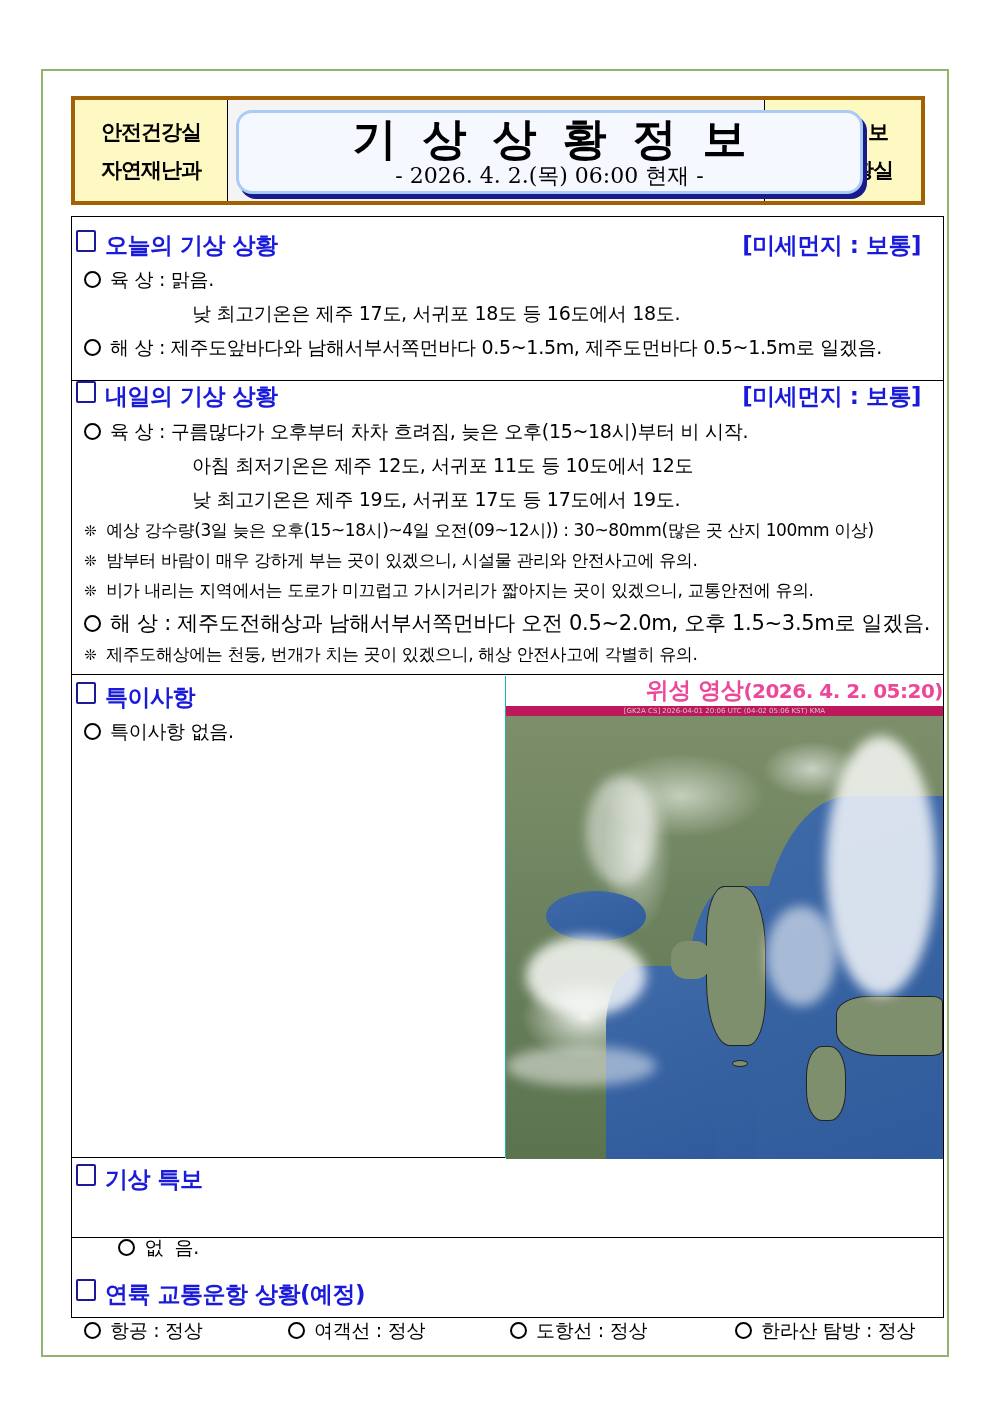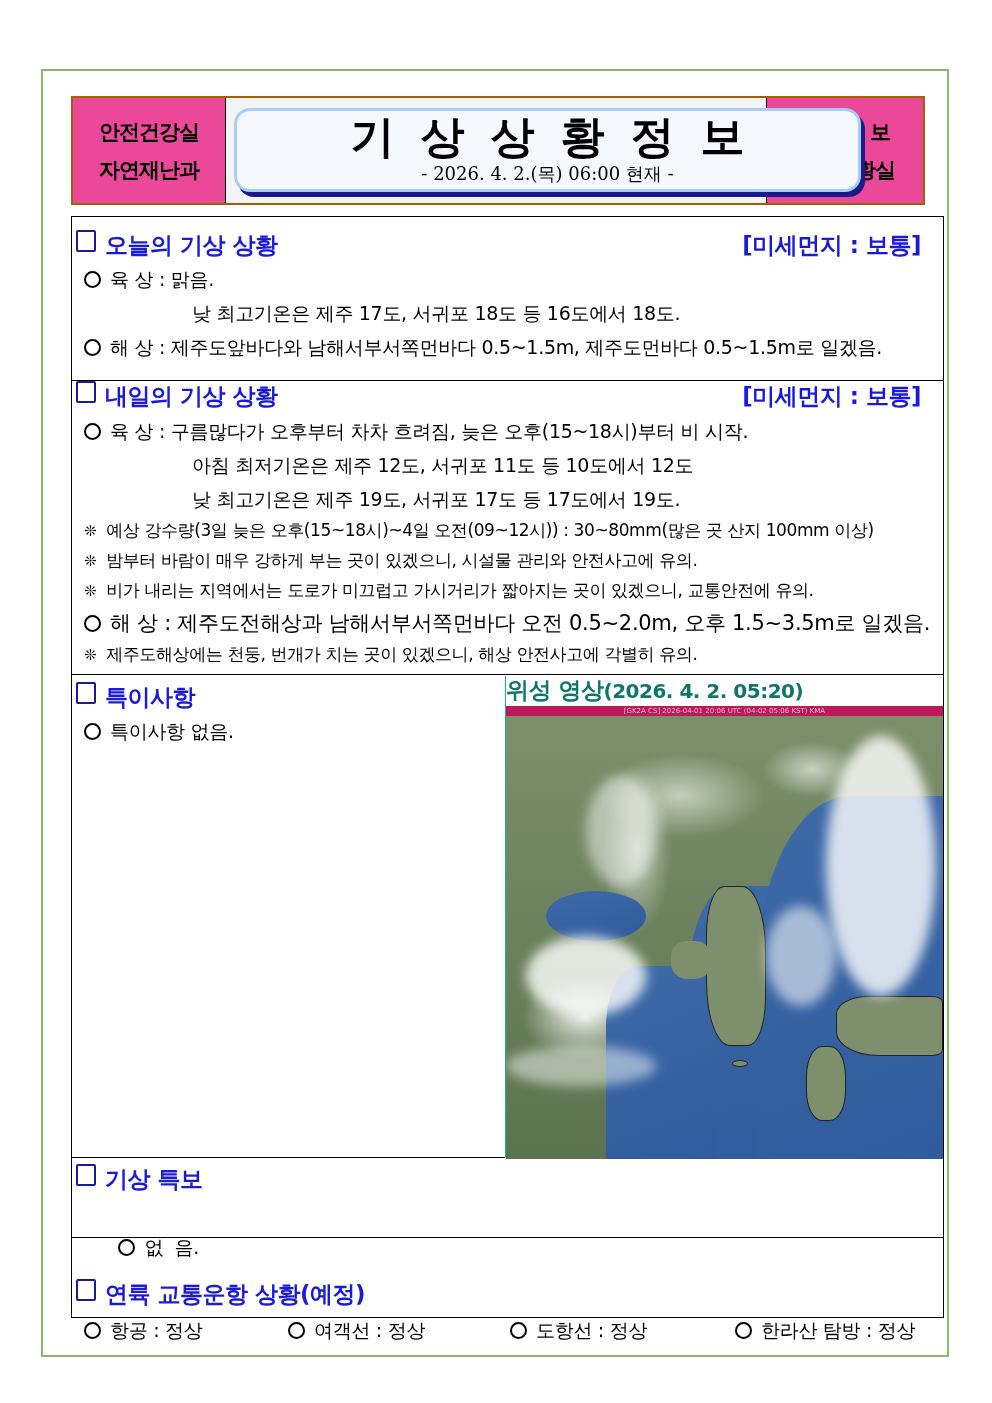--- a/index.html
+++ b/index.html
@@ -7,21 +7,21 @@
     width: 992px; height: 1403px; background: #ffffff; position: relative;
     font-family: "DejaVu Sans", "Liberation Sans", sans-serif; color: #000;
   }
   .page-frame {
     position: absolute; left: 41px; top: 69px; width: 908px; height: 1288px;
     border: 2px solid #8fb56a;
   }
   
   .header {
     position: absolute; left: 71px; top: 96px; width: 854px; height: 109px;
-    border: 2px solid #a16207; display: flex; background: #ec4899;
+    border: 4px solid #a16207; display: flex; background: #fef9c3;
   }
   .hdr-left, .hdr-right {
     width: 152px; display: flex; flex-direction: column; justify-content: center;
     align-items: center; font-weight: bold; font-size: 21px; line-height: 38px;
     letter-spacing: -1px;
   }
   .hdr-right { width: 157px; border-left: 1px solid #000; }
   .hdr-right .l1 { letter-spacing: 4px; }
   .hdr-center {
     flex: 1; border-left: 1px solid #000; background: #f4f4f4; position: relative;
@@ -30,21 +30,21 @@
     position: absolute; left: 8px; top: 10px; width: 627px; height: 84px;
     background: #f5f9ff; border: 3px solid #a8ccf5; border-radius: 16px;
     box-shadow: 4px 5px 0 #1a1a8a;
     display: flex; flex-direction: column; align-items: center; justify-content: center;
   }
   .title-main {
     font-family: "DejaVu Sans", sans-serif; font-weight: bold; font-size: 44px;
     letter-spacing: 26px; line-height: 48px; padding-left: 26px;
   }
   .title-sub {
-    font-family: "DejaVu Serif", "Liberation Serif", serif; font-size: 18px;
+    font-family: "DejaVu Serif", "Liberation Serif", serif; font-size: 22px;
     line-height: 26px;
   }
   
   .main {
     position: absolute; left: 71px; top: 216px; width: 873px; height: 1102px;
     border: 1px solid #000;
   }
   .sec { position: absolute; left: 0; width: 871px; border-bottom: 1px solid #000; }
   .sec-title {
     color: #1a1adb; font-weight: bold; font-size: 23px; line-height: 30px;
@@ -64,21 +64,21 @@
     display: inline-block; width: 17px; height: 17px; border: 2px solid #000;
     border-radius: 50%; vertical-align: -2px; margin: 0 9px 0 12px;
   }
   .note { font-size: 17px; line-height: 29px; white-space: nowrap; padding-left: 12px; letter-spacing: -0.4px; }
   .note .ast { margin-right: 10px; font-size: 15px; }
   
   .split { position: absolute; left: 0; top: 458px; width: 871px; height: 483px; border-bottom: 1px solid #000; }
   .split-left { position: absolute; left: 0; top: 1px; width: 434px; height: 100%; border-right: 1px solid #14b8a6; }
   .split-right { position: absolute; left: 434px; top: 0; width: 437px; height: 100%; }
   .sat-title {
-    text-align: left; color: #0f766e; font-weight: bold; font-size: 20px; line-height: 30px;
+    text-align: right; color: #ec4899; font-weight: bold; font-size: 20px; line-height: 30px;
     letter-spacing: -0.5px;
   }
   .sat-title .big { font-size: 23px; }
   .sat-bar {
     height: 10px; background: #be185d; color: #ccc; font-size: 7px; line-height: 10px; text-align: center;
   }
   .sat-img {
     width: 437px; height: 443px; position: relative; overflow: hidden;
     background:
       radial-gradient(ellipse 70px 40px at 70% 12%, rgba(255,255,255,0.6), transparent 70%),

